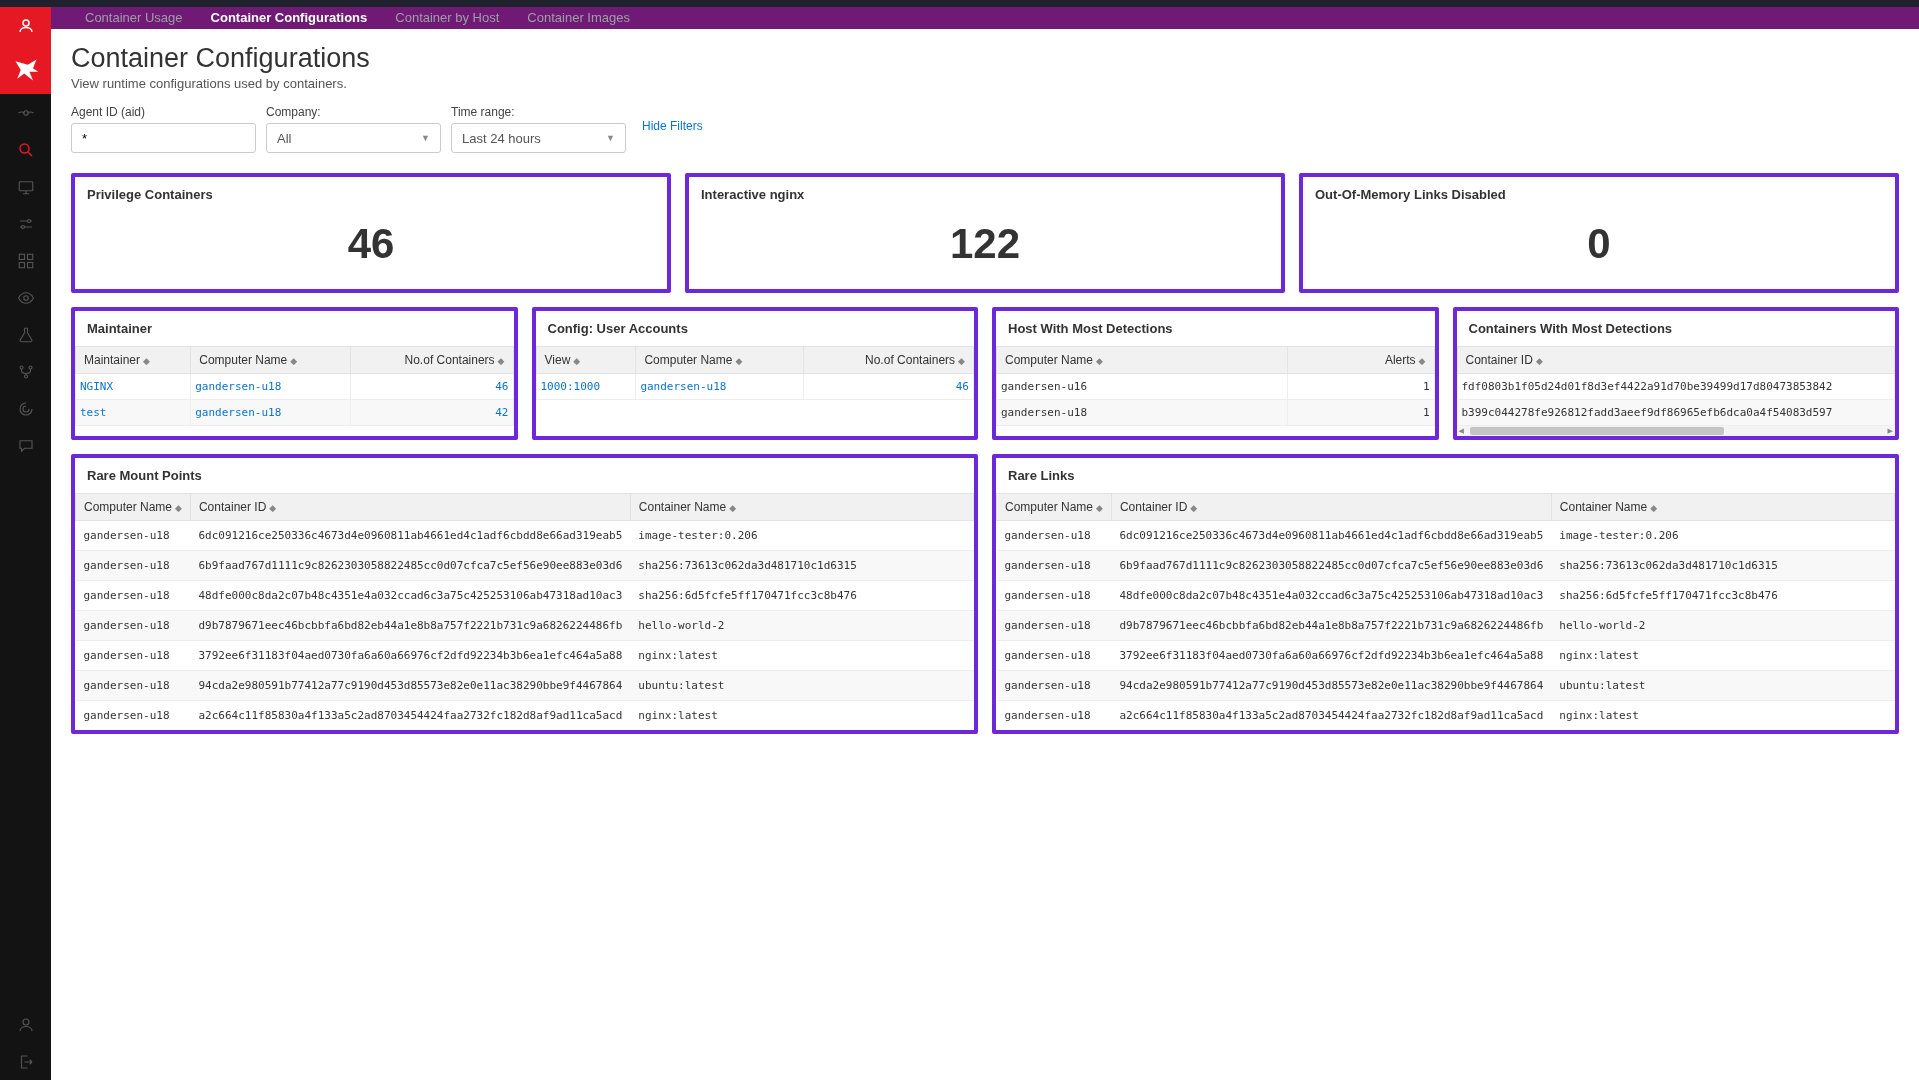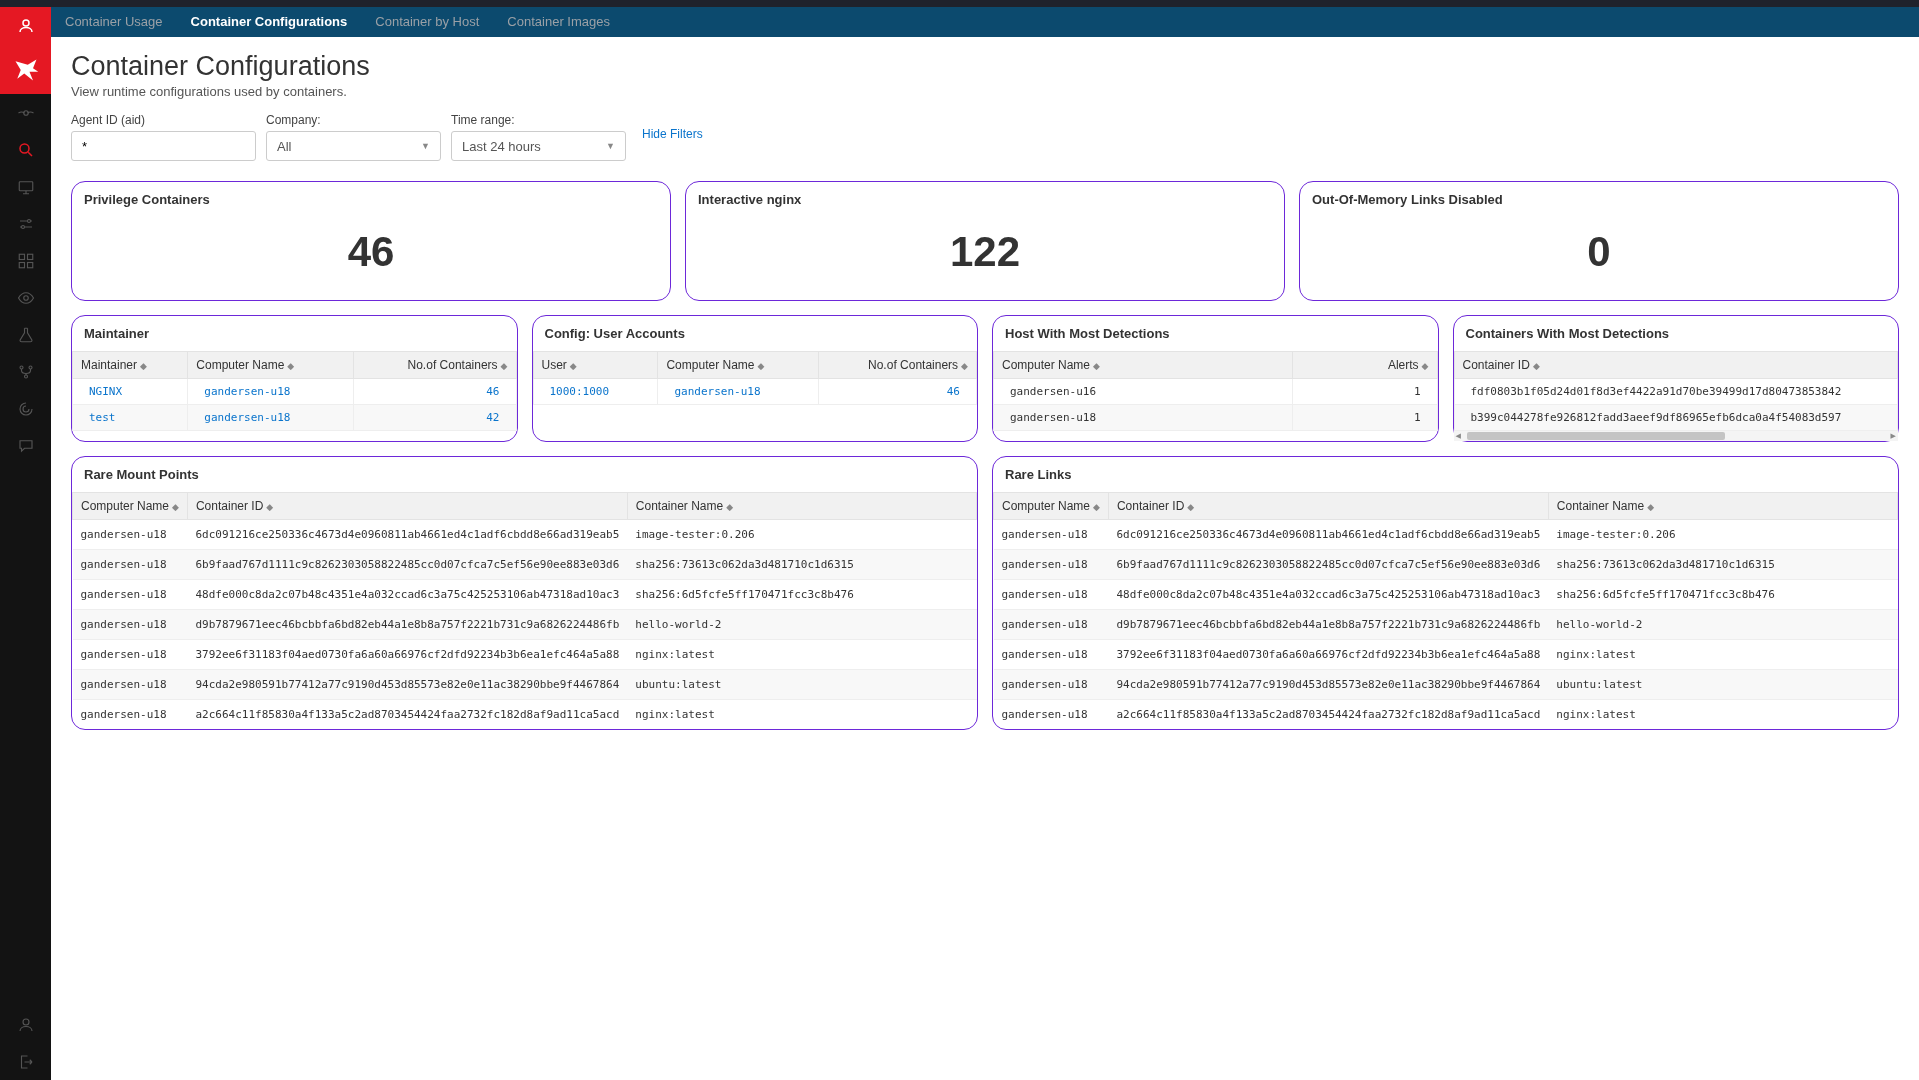--- a/index.html
+++ b/index.html
@@ -8,40 +8,40 @@
 .sidebar { width: 51px; background: #131313; display: flex; flex-direction: column; position: relative; }
 .sidebar-top-strip { height: 7px; background: #1f222c; }
 .sidebar-icon { width: 51px; height: 37px; display: flex; align-items: center; justify-content: center; color: #555; }
 .sidebar-icon.user-top { background: #e51823; color: #fff; height: 38px; }
 .sidebar-icon.logo { background: #e51823; color: #fff; height: 49px; }
 .sidebar-icon.logo svg { width: 28px; height: 28px; }
 .sidebar-icon svg { width: 18px; height: 18px; }
 .sidebar-bottom { margin-top: auto; }
 .main { flex: 1; display: flex; flex-direction: column; min-width: 0; }
 .top-strip { height: 7px; background: #1f222c; }
-.tabs-bar { background: #0c4a6e; height: 30px; display: flex; align-items: center; }
+.tabs-bar { background: #701a75; height: 22px; display: flex; align-items: center; padding-left: 20px; }
 .tabs-bar .tab { color: #9aa0a6; font-size: 13px; padding: 0 14px; height: 38px; line-height: 38px; cursor: pointer; }
 .tabs-bar .tab.active { color: #fff; font-weight: 600; }
 .content { flex: 1; overflow: auto; padding: 14px 20px 0 20px; background: #fff; }
 .page-title { font-size: 27px; font-weight: 500; color: #333; margin-bottom: 2px; }
 .page-subtitle { font-size: 13px; color: #555; margin-bottom: 14px; }
 .filters { display: flex; gap: 10px; align-items: flex-end; margin-bottom: 20px; }
 .filter-group { display: flex; flex-direction: column; }
 .filter-label { font-size: 12px; color: #444; margin-bottom: 4px; }
 .filter-input { border: 1px solid #ccc; border-radius: 3px; height: 30px; padding: 0 10px; font-size: 13px; background: #fff; }
 .filter-input.select { display: flex; align-items: center; justify-content: space-between; color: #555; cursor: pointer; width: 175px; }
 .agent-input { width: 185px; }
 .hide-filters { color: #0a74cc; font-size: 12px; cursor: pointer; align-self: center; margin-left: 6px; padding-bottom: 6px; }
 .panel-row { display: flex; gap: 14px; margin-bottom: 14px; }
-.panel { border: 1px solid #6d28d9; border-radius: 14px; background: #fff; flex: 1; min-width: 0; display: flex; flex-direction: column; }
+.panel { border: 4px solid #6d28d9; border-radius: 2px; background: #fff; flex: 1; min-width: 0; display: flex; flex-direction: column; }
 .panel-header { font-size: 13px; font-weight: 600; padding: 10px 12px; color: #333; }
 .kpi { flex: 1; display: flex; align-items: center; justify-content: center; font-size: 42px; font-weight: 600; color: #333; padding-bottom: 14px; }
 .mini-table { width: 100%; border-collapse: collapse; font-size: 12px; }
 .mini-table thead th { background: #f1f1f1; border: 1px solid #e3e3e3; text-align: left; font-weight: 500; color: #333; padding: 6px 8px; white-space: nowrap; }
-.mini-table tbody td { border: 1px solid #eee; padding: 6px 16px; font-family: Menlo, Consolas, monospace; font-size: 11px; color: #0a74cc; white-space: nowrap; }
+.mini-table tbody td { border: 1px solid #eee; padding: 6px 4px; font-family: Menlo, Consolas, monospace; font-size: 11px; color: #0a74cc; white-space: nowrap; }
 .mini-table tbody td.num { text-align: right; }
 .mini-table tbody tr:nth-child(even) { background: #f8f8f8; }
 .mini-table thead th.num-h { text-align: right; }
 .sort-icon { color: #888; font-size: 9px; margin-left: 3px; display: inline-block; }
 .plaincell { color: #333 !important; }
 .wide-table { width: 100%; border-collapse: collapse; font-size: 12px; }
 .wide-table thead th { background: #f1f1f1; border: 1px solid #e3e3e3; text-align: left; font-weight: 500; color: #333; padding: 6px 8px; white-space: nowrap; vertical-align: bottom; }
 .wide-table tbody td { border-top: 1px solid #eee; padding: 8px 8px; font-family: Menlo, Consolas, monospace; font-size: 11px; color: #333; white-space: nowrap; overflow: hidden; text-overflow: ellipsis; }
 .wide-table tbody tr:nth-child(even) { background: #f8f8f8; }
 .col-compname { width: 80px; }
@@ -222,21 +222,21 @@
                   <td class="num">42</td>
                 </tr>
               </tbody>
           </table>
         </div>
         <div class="panel" style="flex:0.97">
           <div class="panel-header">Config: User Accounts</div>
           <table class="mini-table">
             <thead>
                 <tr>
-              <th><span>User</span><span class="sort-icon">◆</span></th>
+              <th><span>View</span><span class="sort-icon">◆</span></th>
               <th><span>Computer Name</span><span class="sort-icon">◆</span></th>
               <th class="num-h"><span>No.of Containers</span><span class="sort-icon">◆</span></th>
             </tr>
               </thead>
             <tbody id="cfg-body">
                 <tr>
                   <td>1000:1000</td>
                   <td>gandersen-u18</td>
                   <td class="num">46</td>
                 </tr>

